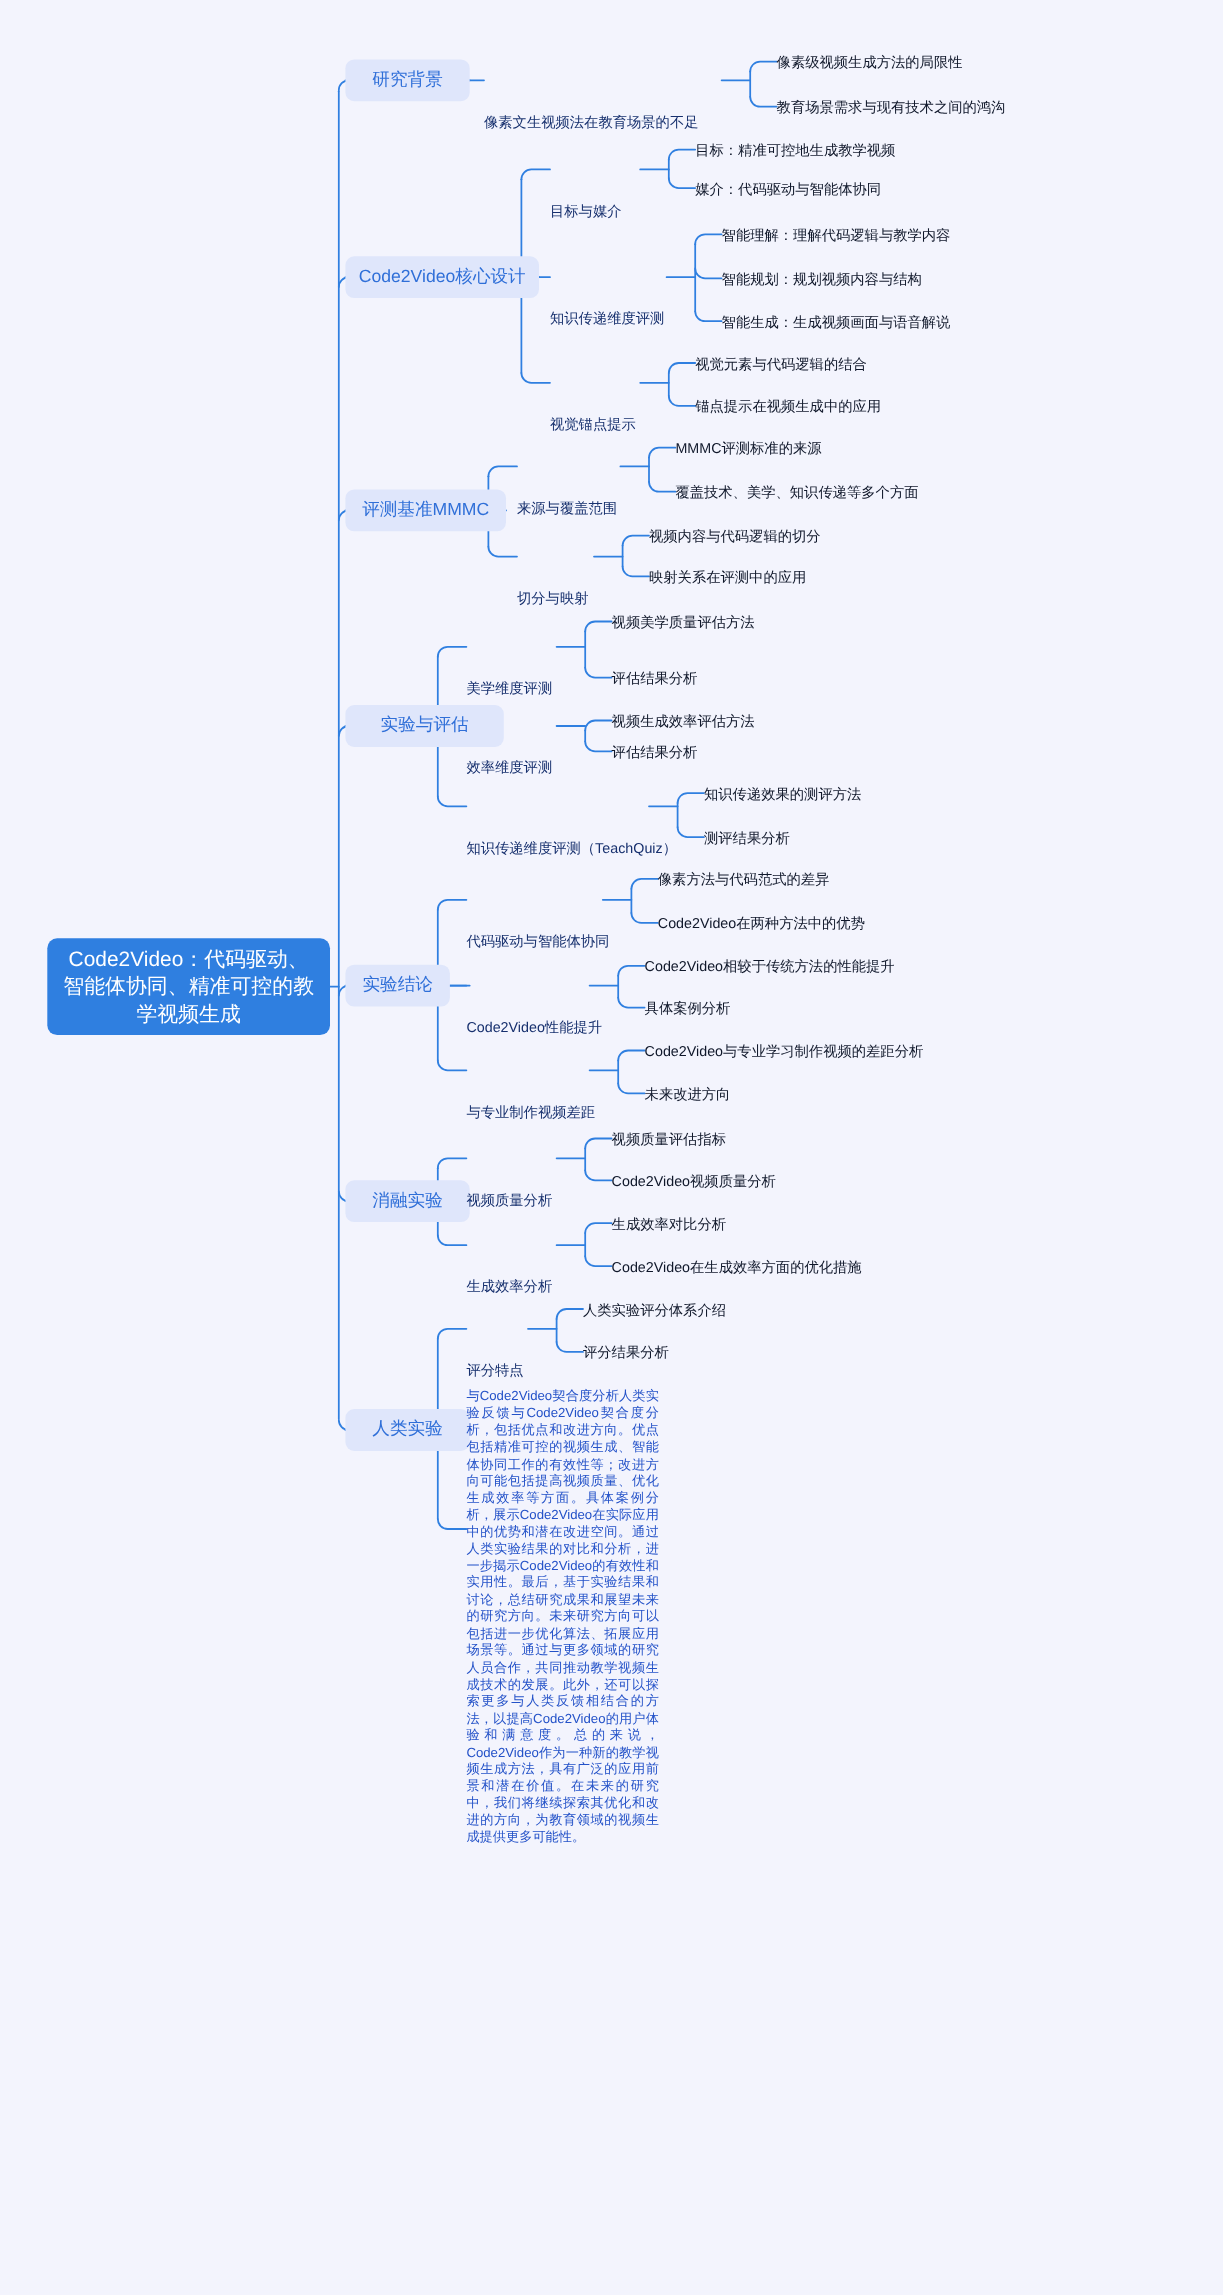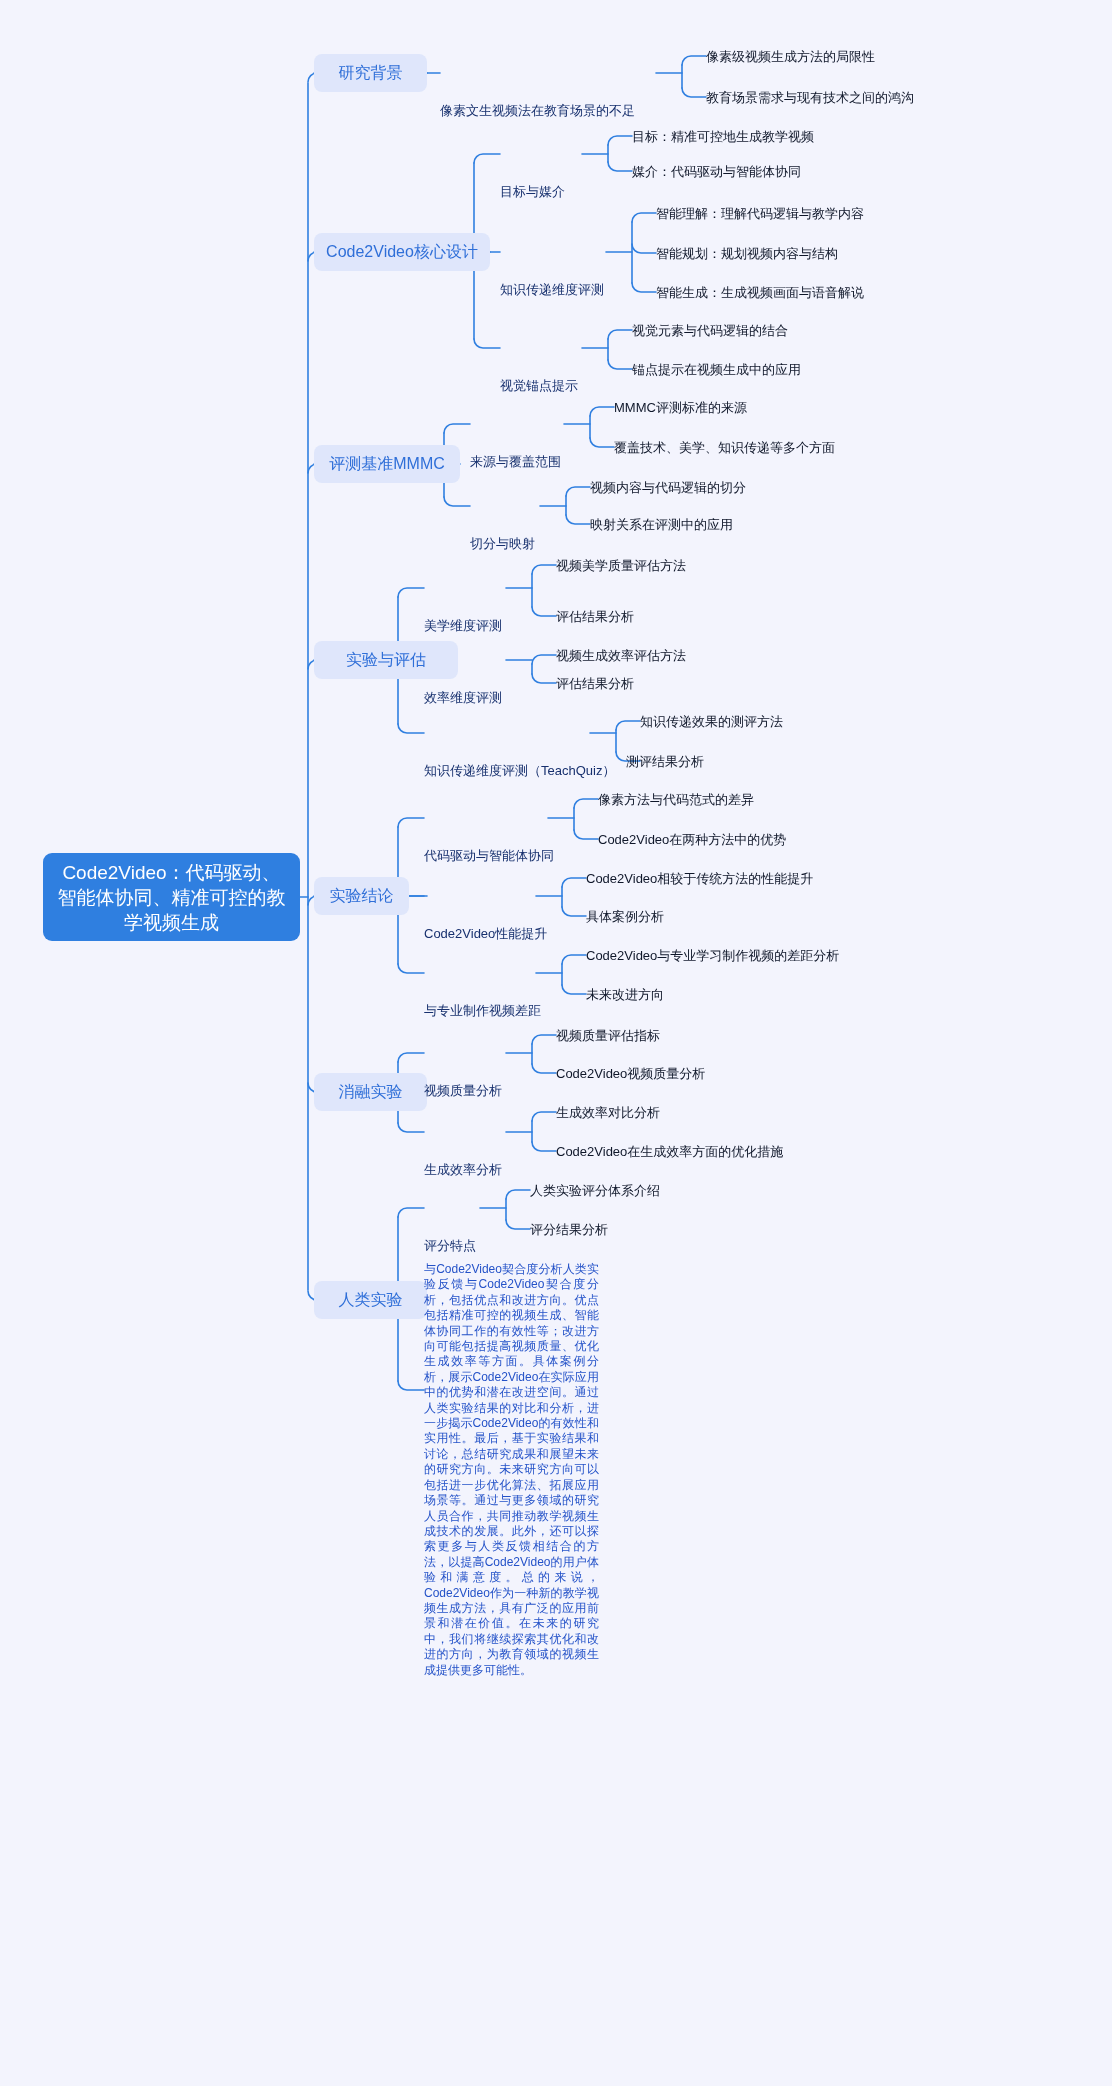--- a/index.html
+++ b/index.html
@@ -245,21 +245,21 @@
       </div>
       <div class="node l4" style="left: 556px; top: 674px;">
         <span>评估结果分析</span>
       </div>
       <div class="node l3 dark" style="left: 424px; top: 724px;">
         <span>知识传递维度评测（TeachQuiz）</span>
       </div>
       <div class="node l4" style="left: 640px; top: 712px;">
         <span>知识传递效果的测评方法</span>
       </div>
-      <div class="node l4" style="left: 626px; top: 752px; font-family: Liberation Serif, serif;">
+      <div class="node l4" style="left: 640px; top: 752px; font-family: Liberation Serif, serif;">
         <span>测评结果分析</span>
       </div>
       <div class="node l2" style="left: 314px; top: 877px; width: 95px;">
         <span>实验结论</span>
       </div>
       <div class="node l3 dark" style="left: 424px; top: 809px;">
         <span>代码驱动与智能体协同</span>
       </div>
       <div class="node l4" style="left: 598px; top: 790px;">
         <span>像素方法与代码范式的差异</span>

